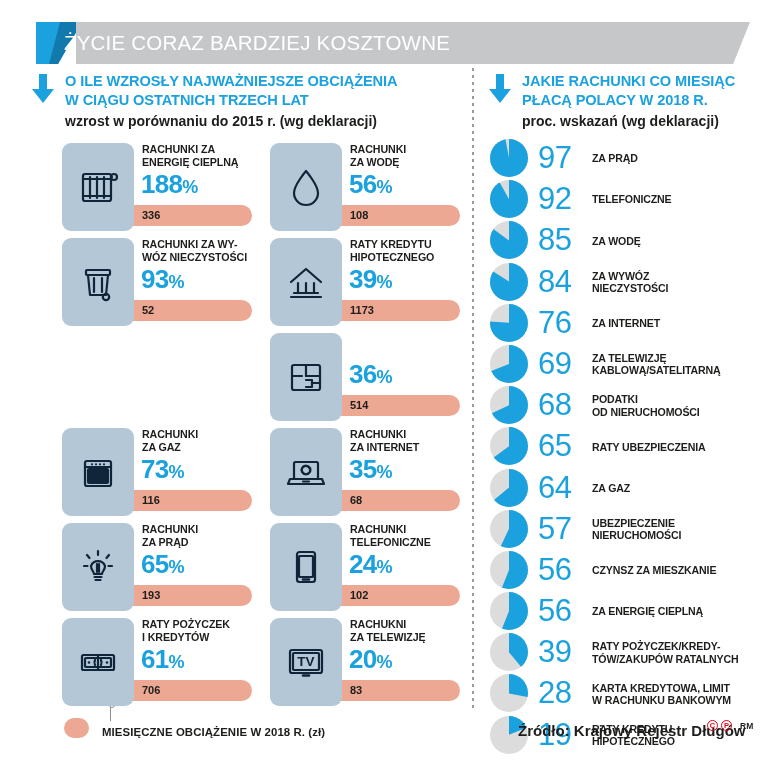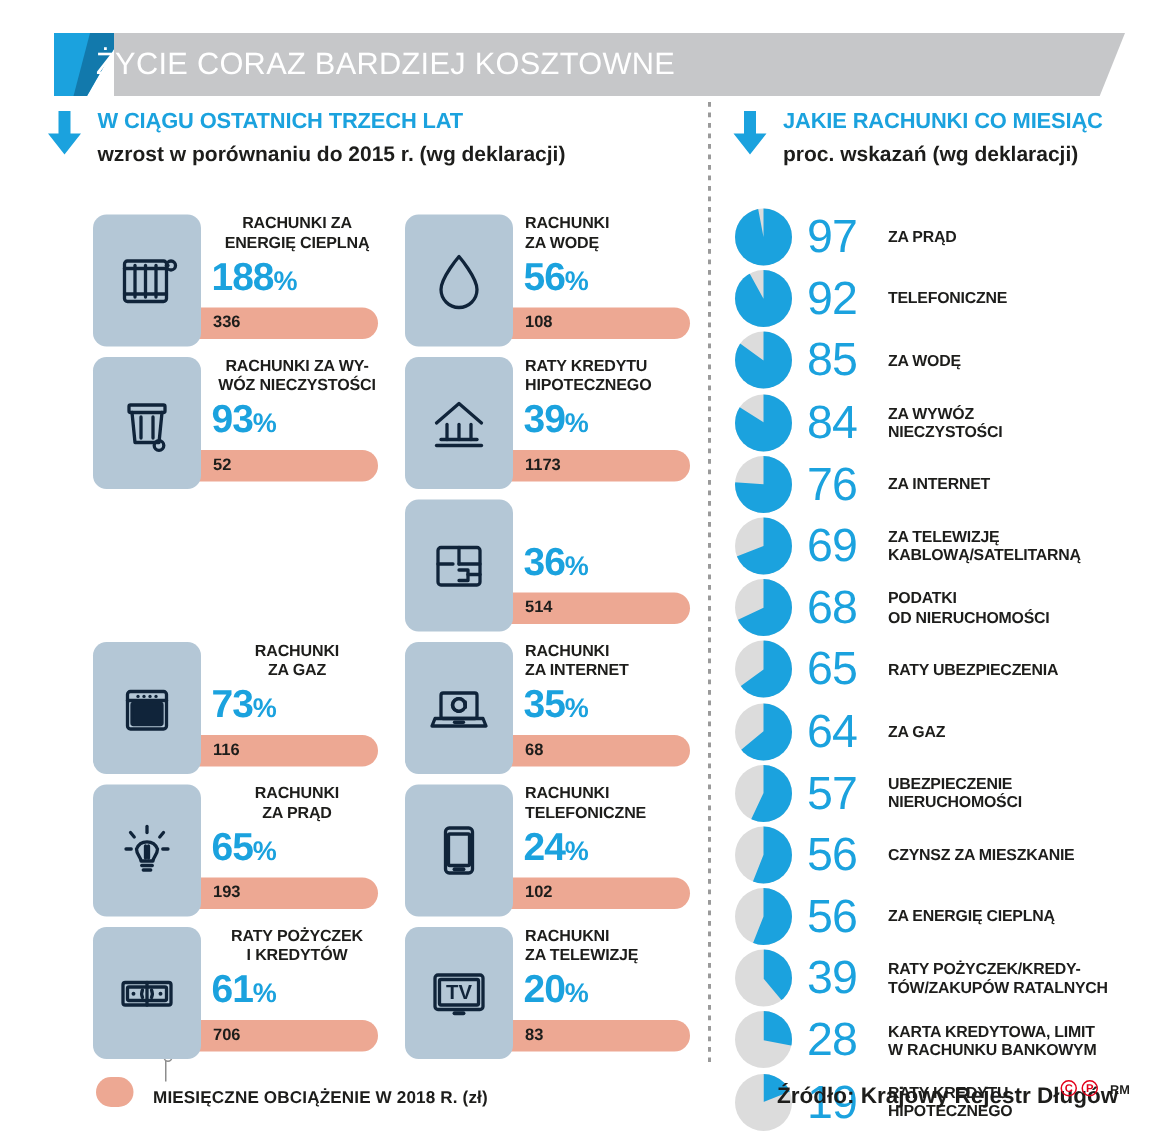--- a/index.html
+++ b/index.html
@@ -45,21 +45,21 @@
     background-image: linear-gradient(to bottom, #9a9a9a 0 3px, transparent 3px 7px);
     background-size: 2px 7px;
   }
 
   
   .cards { position: absolute; left: 62px; top: 143px; width: 400px; }
   .card-row { position: relative; height: 95px; }
   .card {
     position: absolute; top: 0; width: 190px; height: 88px;
   }
-  .card.c0 { left: 0; text-align: center; }
+  .card.c0 { left: 0; }
   .card.c1 { left: 208px; }
 
   .tile {
     position: absolute; left: 0; top: 0; width: 72px; height: 88px;
     background: #b4c7d6; border-radius: 9px; z-index: 2;
     display: flex; align-items: center; justify-content: center;
   }
   .tile svg { display: block; }
 
   .ctitle {
@@ -148,29 +148,31 @@
       <polygon points="24,0 46,0 22,42 13,42" fill="#1279ac"></polygon>
     </svg>
     <div class="banner-bar"></div>
     <div class="banner-title">ŻYCIE CORAZ BARDZIEJ KOSZTOWNE</div>
   </div>
 
   <div class="sec-head" style="left:30px; top:72px; width:420px;">
     <svg class="arrow" viewBox="0 0 26 30">
       <path d="M9 0 h8 v15 h7 L13 29 L2 15 h7 z" fill="#1ba2de"></path>
     </svg>
+    <div class="h1">O ILE WZROSŁY NAJWAŻNIEJSZE OBCIĄŻENIA</div>
     <div class="h1">W CIĄGU OSTATNICH TRZECH LAT</div>
     <div class="sub">wzrost w porównaniu do 2015 r. (wg deklaracji)</div>
   </div>
 
   <div class="sec-head" style="left:487px; top:72px; width:280px;">
     <svg class="arrow" viewBox="0 0 26 30">
       <path d="M9 0 h8 v15 h7 L13 29 L2 15 h7 z" fill="#1ba2de"></path>
     </svg>
     <div class="h1">JAKIE RACHUNKI CO MIESIĄC</div>
+    <div class="h1">PŁACĄ POLACY W 2018 R.</div>
     <div class="sub">proc. wskazań (wg deklaracji)</div>
   </div>
 
   <div class="divider"></div>
 
   <div class="cards" id="cards">
       <div class="card-row">
         <div class="card c0">
           <div class="tile">
             <svg width="46" height="46" viewBox="0 0 46 46">

